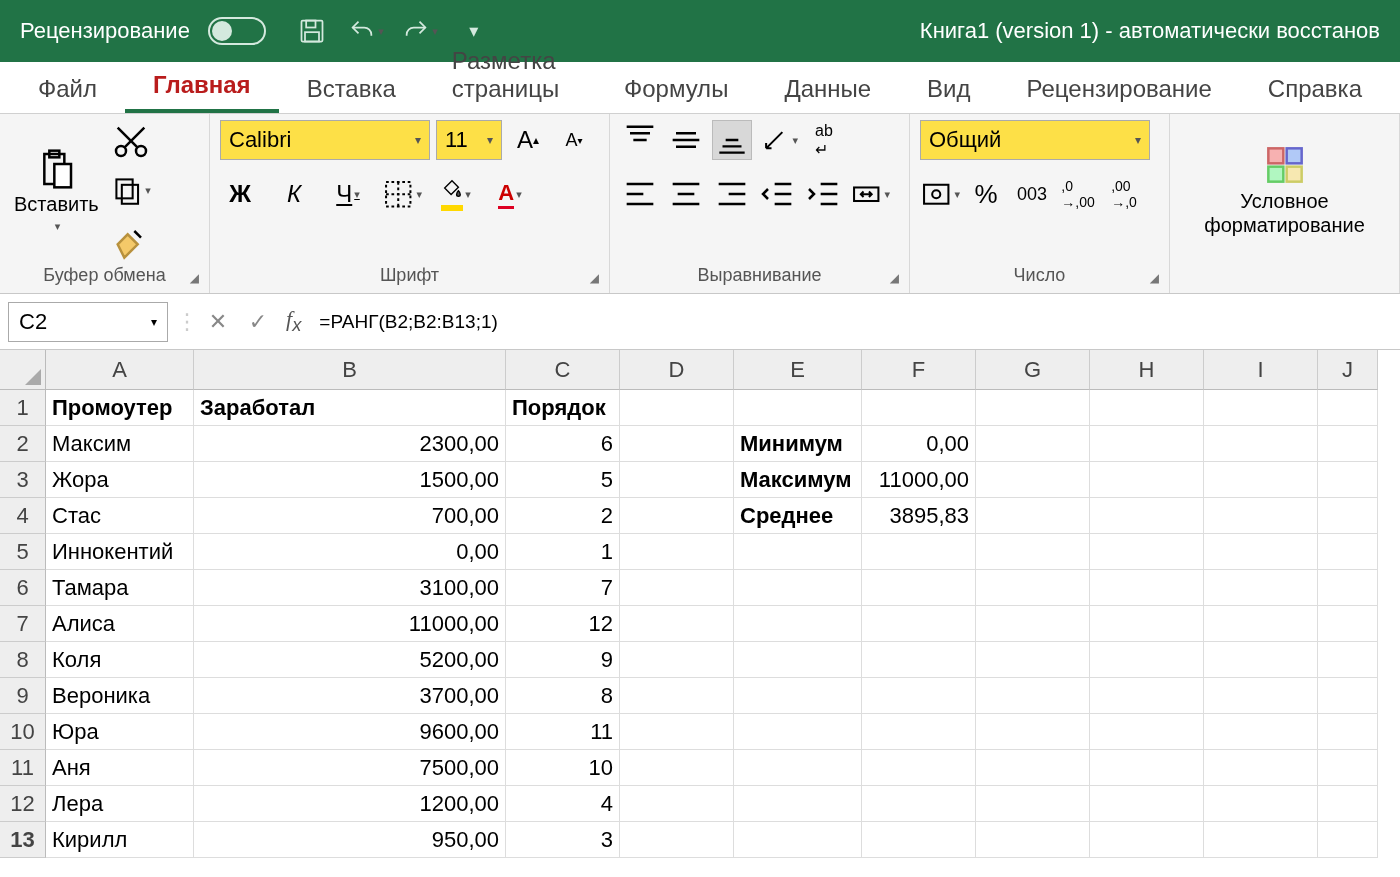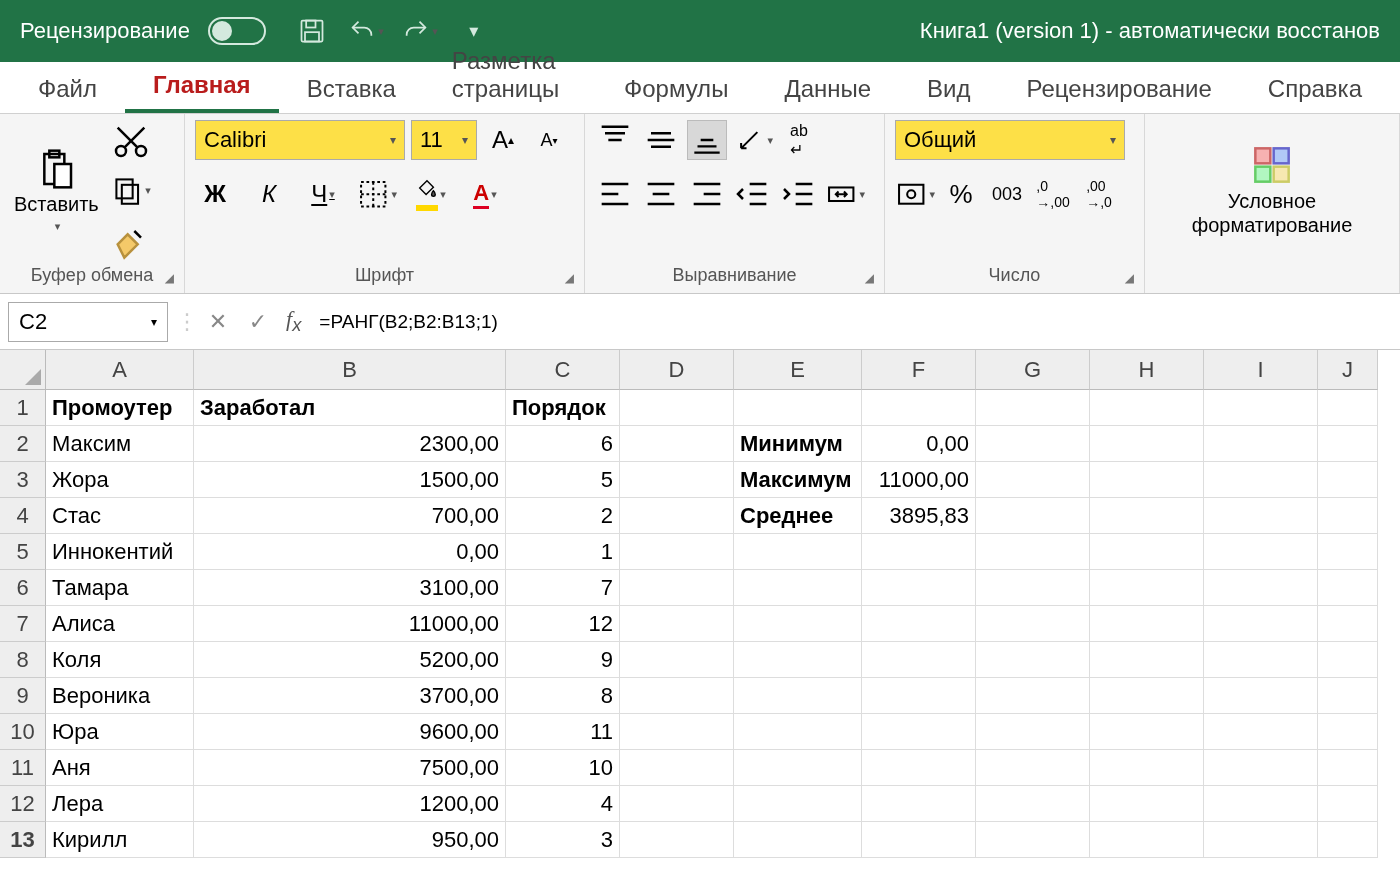--- a/index.html
+++ b/index.html
@@ -88,21 +88,21 @@
     <div class="tab">Разметка страницы</div>
     <div class="tab">Формулы</div>
     <div class="tab">Данные</div>
     <div class="tab">Вид</div>
     <div class="tab">Рецензирование</div>
     <div class="tab">Справка</div>
   </div>
 
 <div class="ribbon">
 
-  <div class="group" style="width:185px">
+  <div class="group" style="width:210px">
     <div class="group-body">
       <div class="btn-lg">
         <div class="icon-box">
             <svg viewBox="0 0 24 24">
               <rect x="5" y="3" width="12" height="18"></rect>
               <rect x="8" y="1" width="6" height="4"></rect>
               <rect x="11" y="9" width="10" height="14" fill="#fff"></rect>
             </svg>
           </div>
         <span>Вставить</span>

